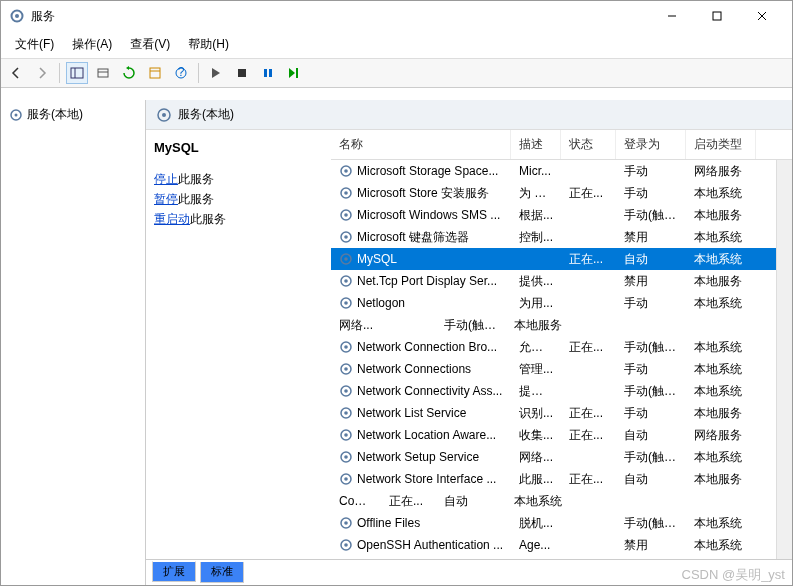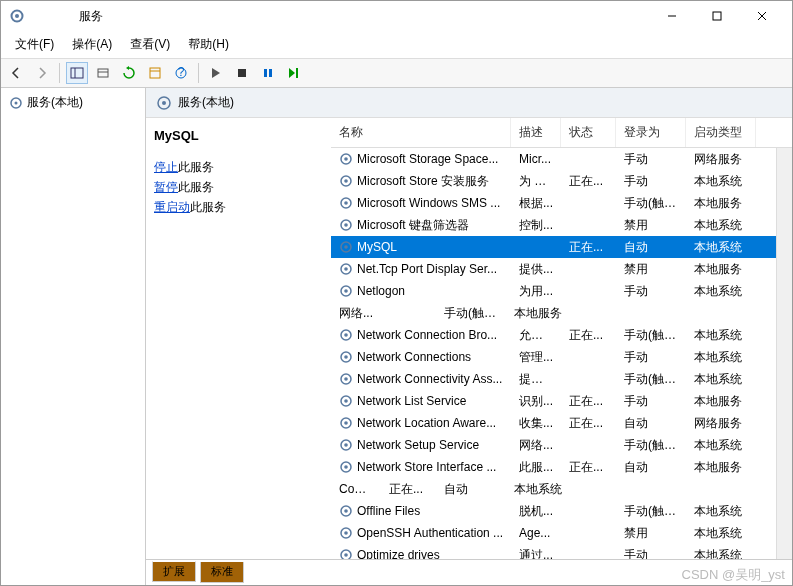--- a/index.html
+++ b/index.html
@@ -1,27 +1,27 @@
 <!DOCTYPE html>
 <html><head>
 <meta charset="utf-8">
 <style>
 * { margin: 0; padding: 0; box-sizing: border-box; font-family: "Microsoft YaHei", "Segoe UI", Tahoma, sans-serif; font-size: 12px; }
 body { background: #fff; width: 793px; height: 586px; overflow: hidden; border: 1px solid #999; display: flex; flex-direction: column; }
 .titlebar { display: flex; align-items: center; height: 30px; padding: 0 8px; }
 .titlebar .app-icon { width: 16px; height: 16px; margin-right: 6px; }
-.titlebar .title { flex: 1; margin-left: 48px; }
+.titlebar .title { flex: 1; }
 .win-btns { display: flex; }
 .win-btn { width: 45px; height: 28px; display: flex; align-items: center; justify-content: center; cursor: pointer; }
 .menubar { display: flex; gap: 2px; padding: 2px 6px; border-bottom: 1px solid #ddd; }
 .menu-item { padding: 3px 8px; cursor: pointer; }
 .toolbar { display: flex; align-items: center; gap: 4px; padding: 3px 4px; border-bottom: 1px solid #ccc; background: #f7f7f7; }
 .tool-btn { width: 22px; height: 22px; display: flex; align-items: center; justify-content: center; border: 1px solid transparent; cursor: pointer; }
 .tool-sep { width: 1px; height: 20px; background: #ccc; margin: 0 2px; }
-.main { flex: 1; display: flex; overflow: hidden; }
+.main { flex: 1; display: flex; overflow: hidden; margin-top: 12px; }
 .left-pane { width: 145px; border-right: 1px solid #ccc; padding: 4px 6px; background: #fff; }
 .tree-item { display: flex; align-items: center; gap: 4px; padding: 2px; }
 .right-pane { flex: 1; display: flex; flex-direction: column; overflow: hidden; background: #fff; }
 .heading-row { background: #eef2f6; padding: 6px 10px; display: flex; align-items: center; gap: 6px; border-bottom: 1px solid #ddd; }
 .content-row { flex: 1; display: flex; overflow: hidden; }
 .detail-pane { width: 185px; padding: 10px 8px; }
 .detail-title { font-weight: bold; margin-bottom: 16px; font-size: 13px; }
 .action-link { color: #0645cc; text-decoration: underline; cursor: pointer; }
 .action-line { margin-bottom: 3px; }
 .list-pane { flex: 1; overflow: hidden; position: relative; display:flex; flex-direction:column; }
@@ -36,21 +36,21 @@
 .row { display: flex; align-items: center; height: 22px; cursor: default; }
 .row.selected { background: #0078d7; color: #fff; }
 .row .cell { padding: 0 8px; white-space: nowrap; overflow: hidden; text-overflow: ellipsis; }
 .row .cell-name { width: 180px; display: flex; align-items: center; gap: 4px; }
 .row .cell-desc { width: 50px; }
 .row .cell-status { width: 55px; }
 .row .cell-start { width: 70px; }
 .row .cell-logon { width: 70px; }
 .gear-svg { flex-shrink: 0; }
 .tabs { display: flex; border-top: 1px solid #ccc; padding: 2px 6px; gap: 4px; background:#fff; }
-.tab { padding: 2px 10px; border: 1px solid #ccc; border-top: none; cursor: pointer; font-size:11px; background:#a16207; }
+.tab { padding: 2px 10px; border: 1px solid #ccc; border-top: none; cursor: pointer; font-size:11px; background:#3b82f6; }
 .tab.active { border-top: 1px solid #fff; position: relative; top:-1px; }
 .watermark { position: absolute; bottom: 2px; right: 8px; color: #bbb; font-size: 13px; pointer-events:none; }
 .scroll-stub { width:16px; background:#f0f0f0; border-left:1px solid #ddd;}
 .list-wrap { display:flex; flex:1; overflow:hidden;}
 </style>
 </head>
 <body>
 
 <div class="titlebar">
   <svg class="app-icon gear-svg" viewBox="0 0 16 16">

